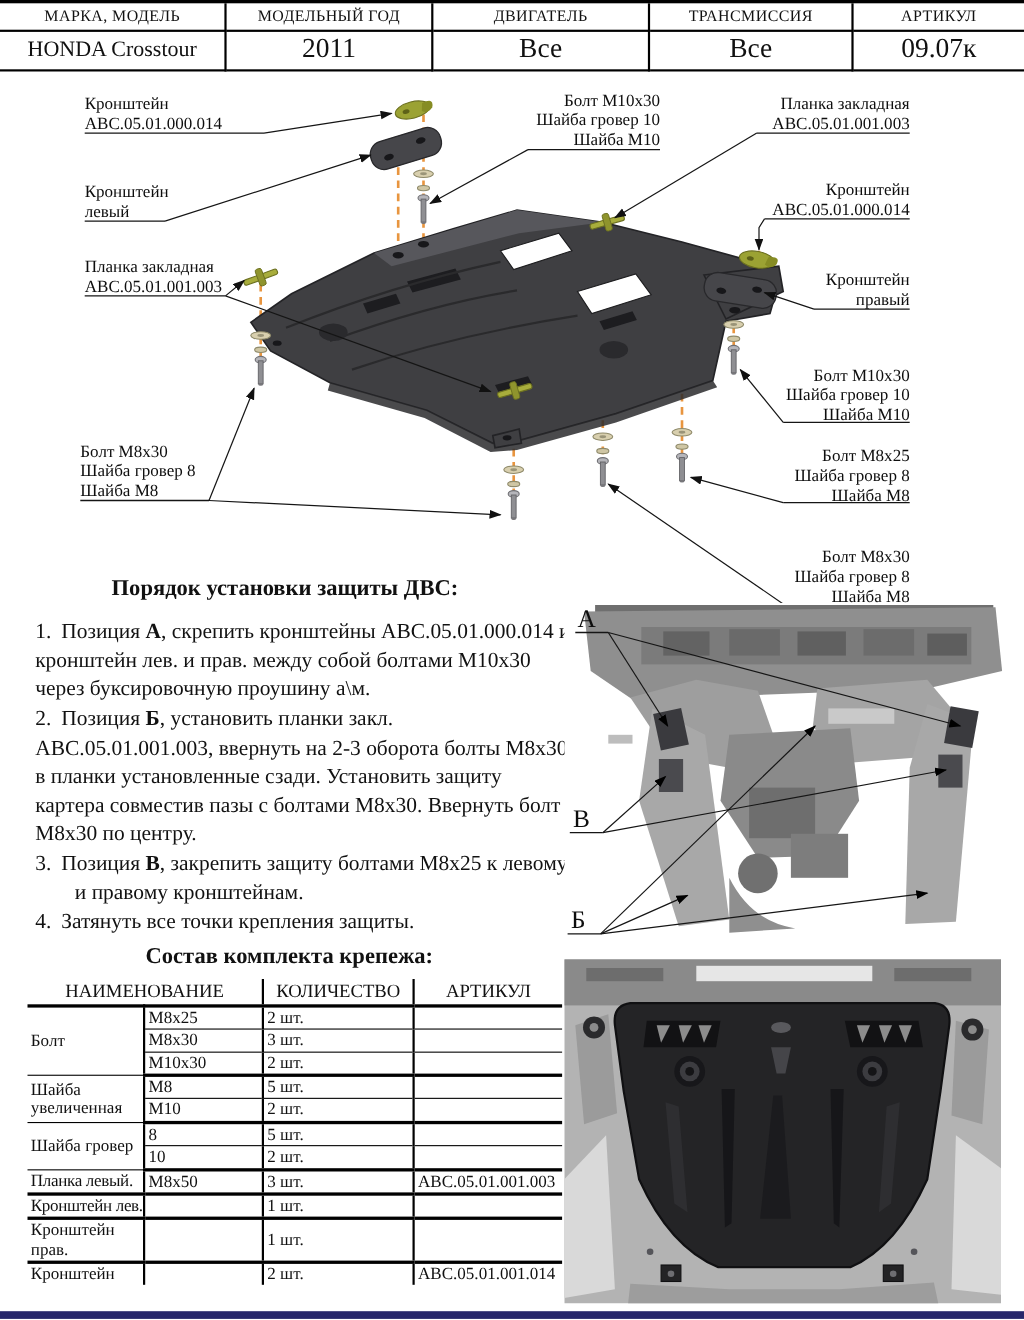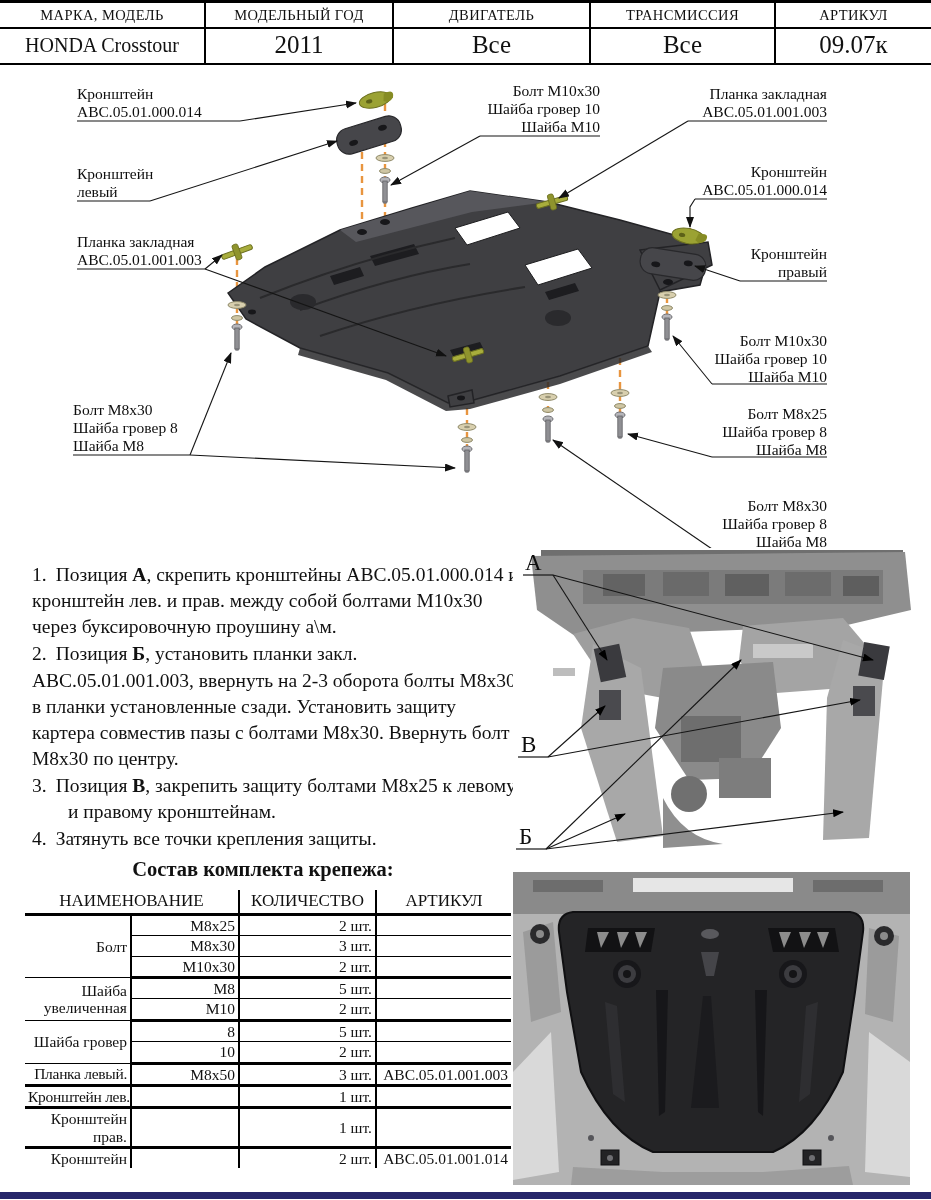--- a/index.html
+++ b/index.html
@@ -21,21 +21,21 @@
   .steps p{margin:0 0 1px 0;}
   .steps .num{margin-right:9px;}
   .steps p.hang{padding-left:36px;text-indent:-36px;}
   
   .parts-title{position:absolute;left:22px;top:858px;width:482px;text-align:center;
                font-weight:bold;font-size:20.5px;}
   table.parts{position:absolute;left:25px;top:890px;width:486px;border-collapse:collapse;table-layout:fixed;}
   table.parts th{font-weight:normal;font-size:17px;padding:1px 2px 2px;border:none;
                  border-bottom:3px solid #000;}
   table.parts th.vsep{border-left:2px solid #000;}
-  table.parts td{font-size:15.5px;text-align:right;padding:1px 3px;line-height:1.12;
+  table.parts td{font-size:15.5px;text-align:left;padding:1px 3px;line-height:1.12;
                  border:2px solid #000;border-top-width:1.5px;border-bottom-width:1.5px;}
   table.parts td.cg{border-left:none;}
   table.parts td.ca{border-right:none;}
   table.parts tr.gb td{border-bottom-width:3px;margin-top:28px;}
   table.parts tr.lastrow td{border-bottom:none;}
   table.parts td.tight{letter-spacing:-0.3px;white-space:nowrap;}
   
   svg{position:absolute;display:block;}
   svg text{font-family:"Liberation Serif", serif;font-size:15.5px;fill:#0e0e0e;}
   .leader{stroke:#151515;stroke-width:1.1;fill:none;}
@@ -242,20 +242,21 @@
       <text x="827" y="322" text-anchor="end">Шайба М10</text>
       <text x="827" y="359" text-anchor="end">Болт М8х25</text>
       <text x="827" y="377" text-anchor="end">Шайба гровер 8</text>
       <text x="827" y="395" text-anchor="end">Шайба М8</text>
       <text x="827" y="451" text-anchor="end">Болт М8х30</text>
       <text x="827" y="469" text-anchor="end">Шайба гровер 8</text>
       <text x="827" y="487" text-anchor="end">Шайба М8</text>
     </g>
   </svg>
 
+  <div class="instr-title">Порядок установки защиты ДВС:</div>
   <div class="steps">
     <p><span class="num">1.</span><span>Позиция </span><b>А</b><span>, скрепить кронштейны АВС.05.01.000.014 и кронштейн лев. и прав. между собой болтами М10х30 через буксировочную проушину а\м.</span></p>
     <p><span class="num">2.</span><span>Позиция </span><b>Б</b><span>, установить планки закл. АВС.05.01.001.003, ввернуть на 2-3 оборота болты М8х30 в планки установленные сзади. Установить защиту картера совместив пазы с болтами М8х30. Ввернуть болт М8х30 по центру.</span></p>
     <p class="hang"><span class="num">3.</span><span>Позиция </span><b>В</b><span>, закрепить защиту болтами М8х25 к левому и правому кронштейнам.</span></p>
     <p class="hang"><span class="num">4.</span><span></span><b></b><span>Затянуть все точки крепления защиты.</span></p>
   </div>
 
   <div class="parts-title">Состав комплекта крепежа:</div>
   <table class="parts">
     <colgroup>

